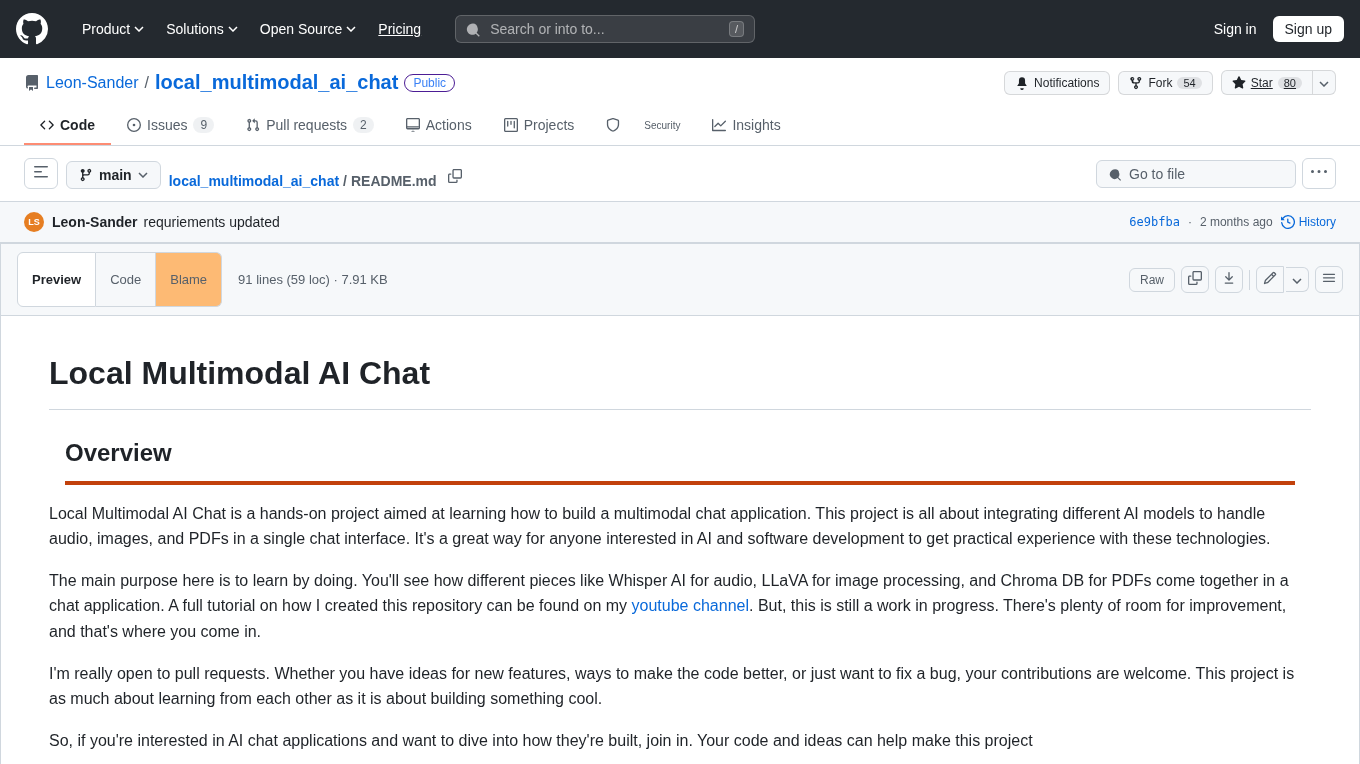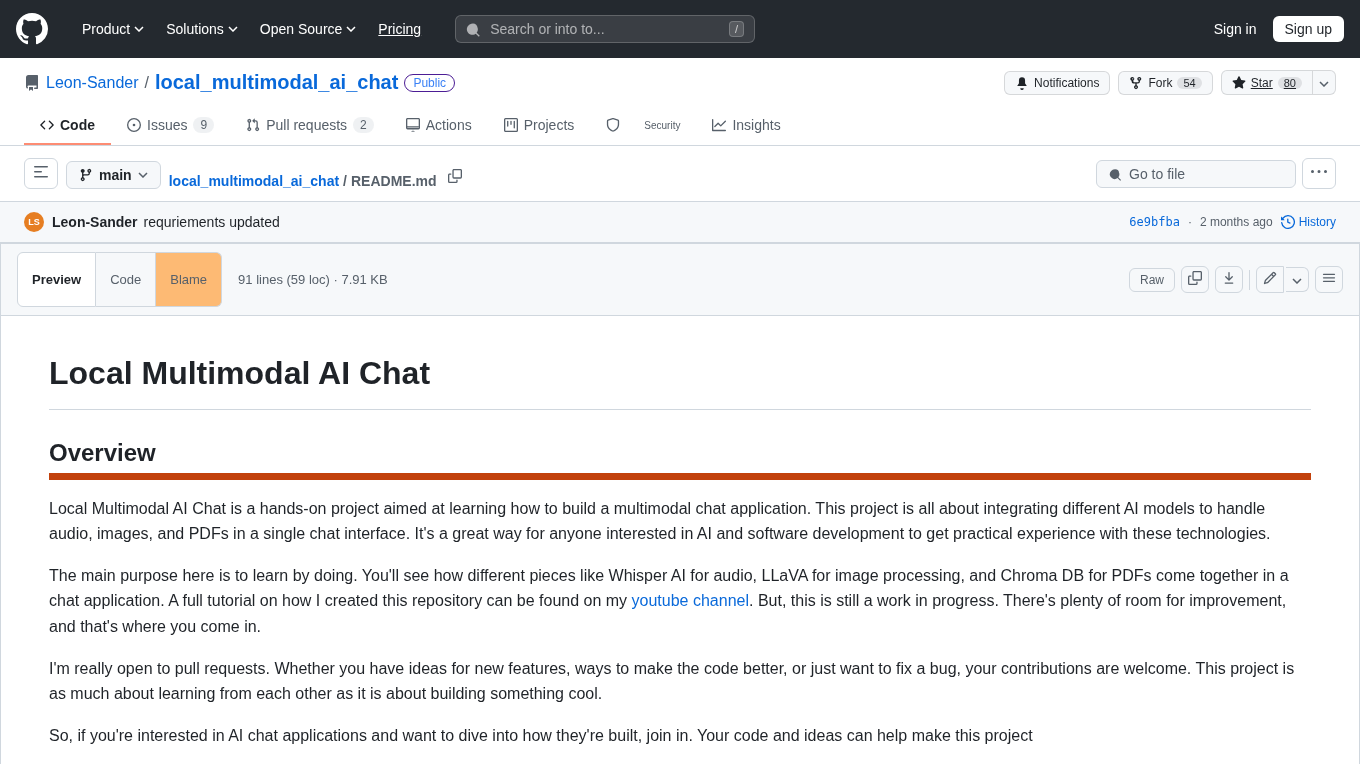--- a/index.html
+++ b/index.html
@@ -245,20 +245,20 @@
         <button style="padding:4px 6px;background:none;border:1px solid #d0d7de;border-radius:6px;cursor:pointer;color:#57606a;margin-left:4px;">
           <svg width="14" height="14" viewBox="0 0 16 16" fill="currentColor">
               <path d="M1 3.75A.75.75 0 011.75 3h12.5a.75.75 0 010 1.5H1.75A.75.75 0 011 3.75zm0 4A.75.75 0 011.75 7h12.5a.75.75 0 010 1.5H1.75A.75.75 0 011 7.75zm0 4a.75.75 0 01.75-.75h12.5a.75.75 0 010 1.5H1.75a.75.75 0 01-.75-.75z"></path>
             </svg>
         </button>
       </div>
     </div>
 
     <div style="padding:32px 48px;font-size:16px;line-height:1.6;color:#1f2328;">
       <h1 style="font-size:32px;font-weight:600;padding-bottom:10px;border-bottom:1px solid #d0d7de;margin-bottom:24px;">Local Multimodal AI Chat</h1>
-      <h2 style="font-size:24px;font-weight:600;border-bottom:7px solid #c2410c;margin:0 0 16px;">Overview</h2>
+      <h2 style="font-size:24px;font-weight:600;padding-bottom:8px;border-bottom:4px solid #c2410c;margin:0 16px 16px;">Overview</h2>
       <p style="margin-bottom:16px;">Local Multimodal AI Chat is a hands-on project aimed at learning how to build a multimodal chat application. This project is all about integrating different AI models to handle audio, images, and PDFs in a single chat interface. It's a great way for anyone interested in AI and software development to get practical experience with these technologies.</p>
       <p style="margin-bottom:16px;"><span>The main purpose here is to learn by doing. You'll see how different pieces like Whisper AI for audio, LLaVA for image processing, and Chroma DB for PDFs come together in a chat application. A full tutorial on how I created this repository can be found on my </span><a style="color:#0969da;">youtube channel</a><span>. But, this is still a work in progress. There's plenty of room for improvement, and that's where you come in.</span></p>
       <p style="margin-bottom:16px;">I'm really open to pull requests. Whether you have ideas for new features, ways to make the code better, or just want to fix a bug, your contributions are welcome. This project is as much about learning from each other as it is about building something cool.</p>
       <p style="margin-bottom:16px;">So, if you're interested in AI chat applications and want to dive into how they're built, join in. Your code and ideas can help make this project</p>
     </div>
   </div>
 </div>
 
 </body></html>

